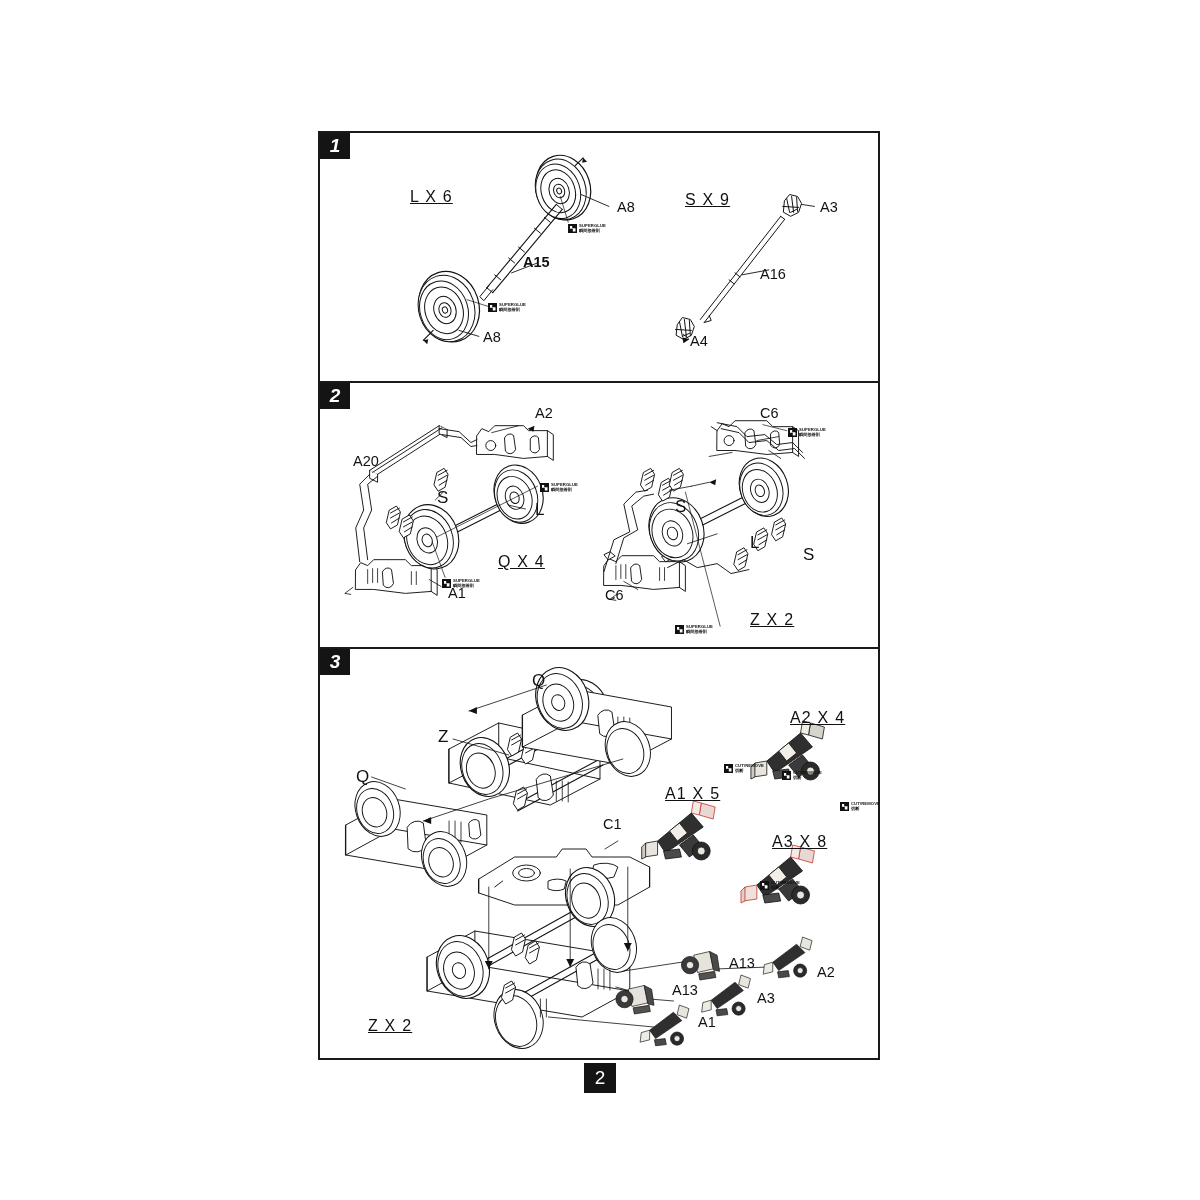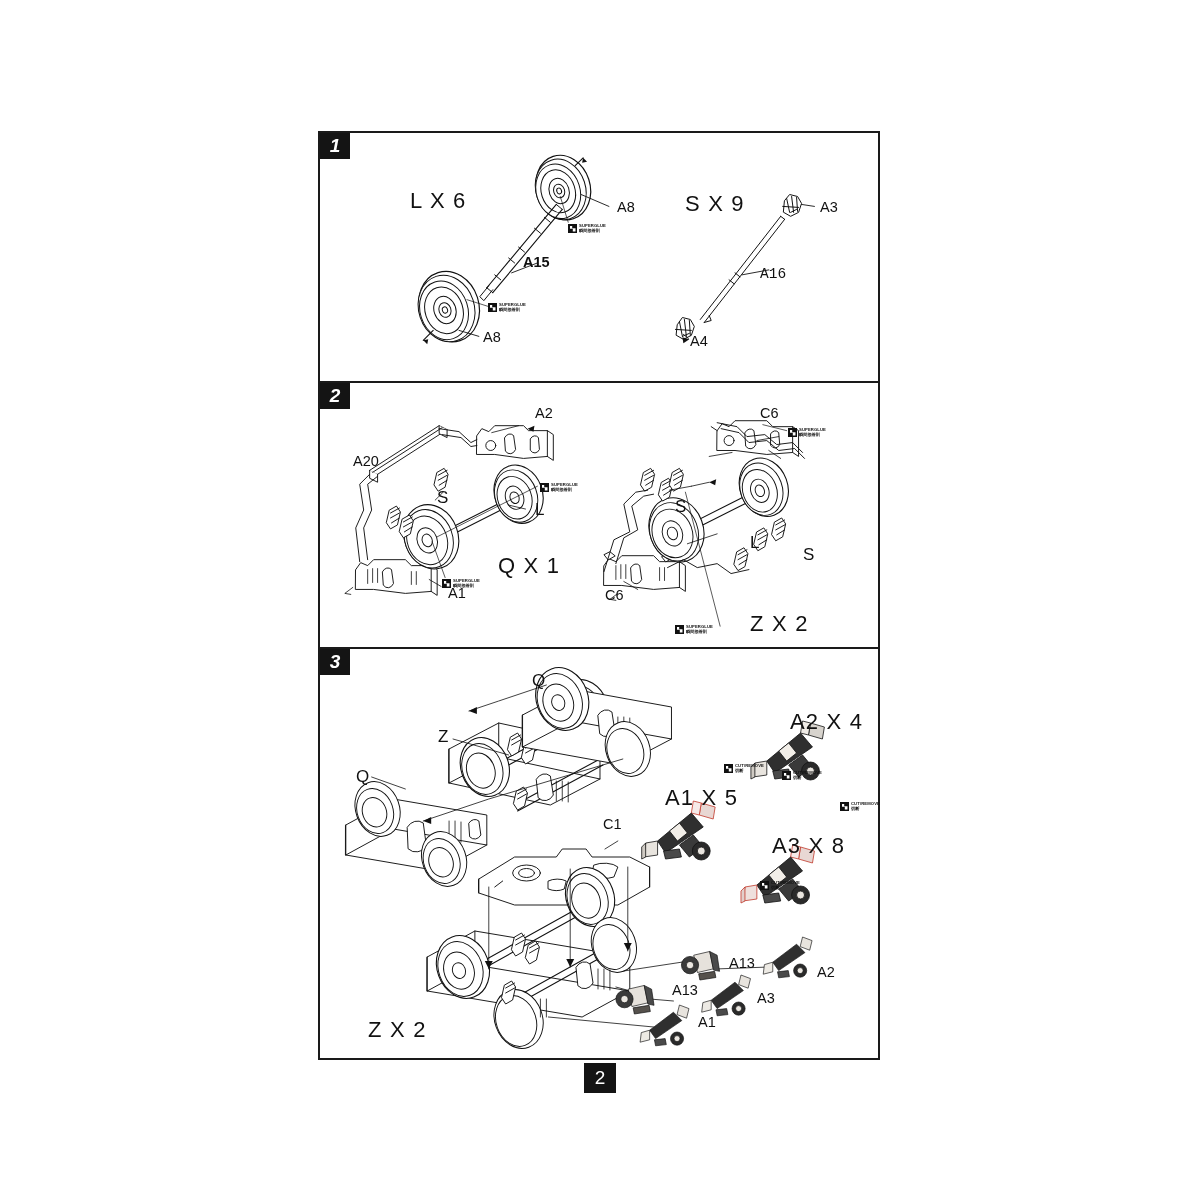--- a/index.html
+++ b/index.html
@@ -48,21 +48,21 @@
   .art svg{display:block;width:100%;height:100%;}
 
   .lbl{
     position:absolute;
     font-family:"Liberation Sans", sans-serif;
     color:#111;
     white-space:nowrap;
     z-index:20;
   }
   .lbl-part{font-size:14.5px;}
-  .lbl-count{font-size:22px;letter-spacing:1.2px;}
+  .lbl-count{font-size:16px;letter-spacing:1.2px;text-decoration:underline;}
   .lbl-letter{font-size:17px;}
 
   
   .miniicon{
     position:absolute;
     display:flex;
     align-items:center;
     gap:2px;
     z-index:22;
   }
@@ -189,21 +189,21 @@
         </g>
       </svg>
     </div>
 
     <div class="lbl lbl-count" style="left:90px;top:55px;">L X 6</div>
     <div class="lbl lbl-count" style="left:365px;top:58px;">S X 9</div>
     <div class="lbl lbl-part" style="left:297px;top:66px;">A8</div>
     <div class="lbl lbl-part" style="left:203px;top:121px;font-weight:bold;">A15</div>
     <div class="lbl lbl-part" style="left:163px;top:196px;">A8</div>
     <div class="lbl lbl-part" style="left:500px;top:66px;">A3</div>
-    <div class="lbl lbl-part" style="left:440px;top:133px;font-family:Liberation Mono, monospace;">A16</div>
+    <div class="lbl lbl-part" style="left:440px;top:133px;">A16</div>
     <div class="lbl lbl-part" style="left:370px;top:200px;">A4</div>
 
     <div class="miniicon" style="left:248px;top:91px;">
       <span class="gbox"></span>
       <span class="txt">
           <span class="t1">SUPERGLUE</span>
           <span class="t2">瞬間接着剤</span>
         </span>
     </div>
     <div class="miniicon" style="left:168px;top:170px;">
@@ -372,21 +372,21 @@
     <div class="lbl lbl-part" style="left:215px;top:22px;">A2</div>
     <div class="lbl lbl-part" style="left:33px;top:70px;">A20</div>
     <div class="lbl lbl-letter" style="left:117px;top:105px;">S</div>
     <div class="lbl lbl-letter" style="left:215px;top:117px;">L</div>
     <div class="lbl lbl-part" style="left:128px;top:202px;">A1</div>
     <div class="lbl lbl-part" style="left:440px;top:22px;">C6</div>
     <div class="lbl lbl-letter" style="left:355px;top:114px;">S</div>
     <div class="lbl lbl-letter" style="left:430px;top:150px;">L</div>
     <div class="lbl lbl-letter" style="left:483px;top:162px;">S</div>
     <div class="lbl lbl-part" style="left:285px;top:204px;">C6</div>
-    <div class="lbl lbl-count" style="left:178px;top:170px;">Q X 1</div>
+    <div class="lbl lbl-count" style="left:178px;top:170px;">Q X 4</div>
     <div class="lbl lbl-count" style="left:430px;top:228px;">Z X 2</div>
 
     <div class="miniicon" style="left:220px;top:100px;">
       <span class="gbox"></span>
       <span class="txt">
           <span class="t1">SUPERGLUE</span>
           <span class="t2">瞬間接着剤</span>
         </span>
     </div>
     <div class="miniicon" style="left:122px;top:196px;">

